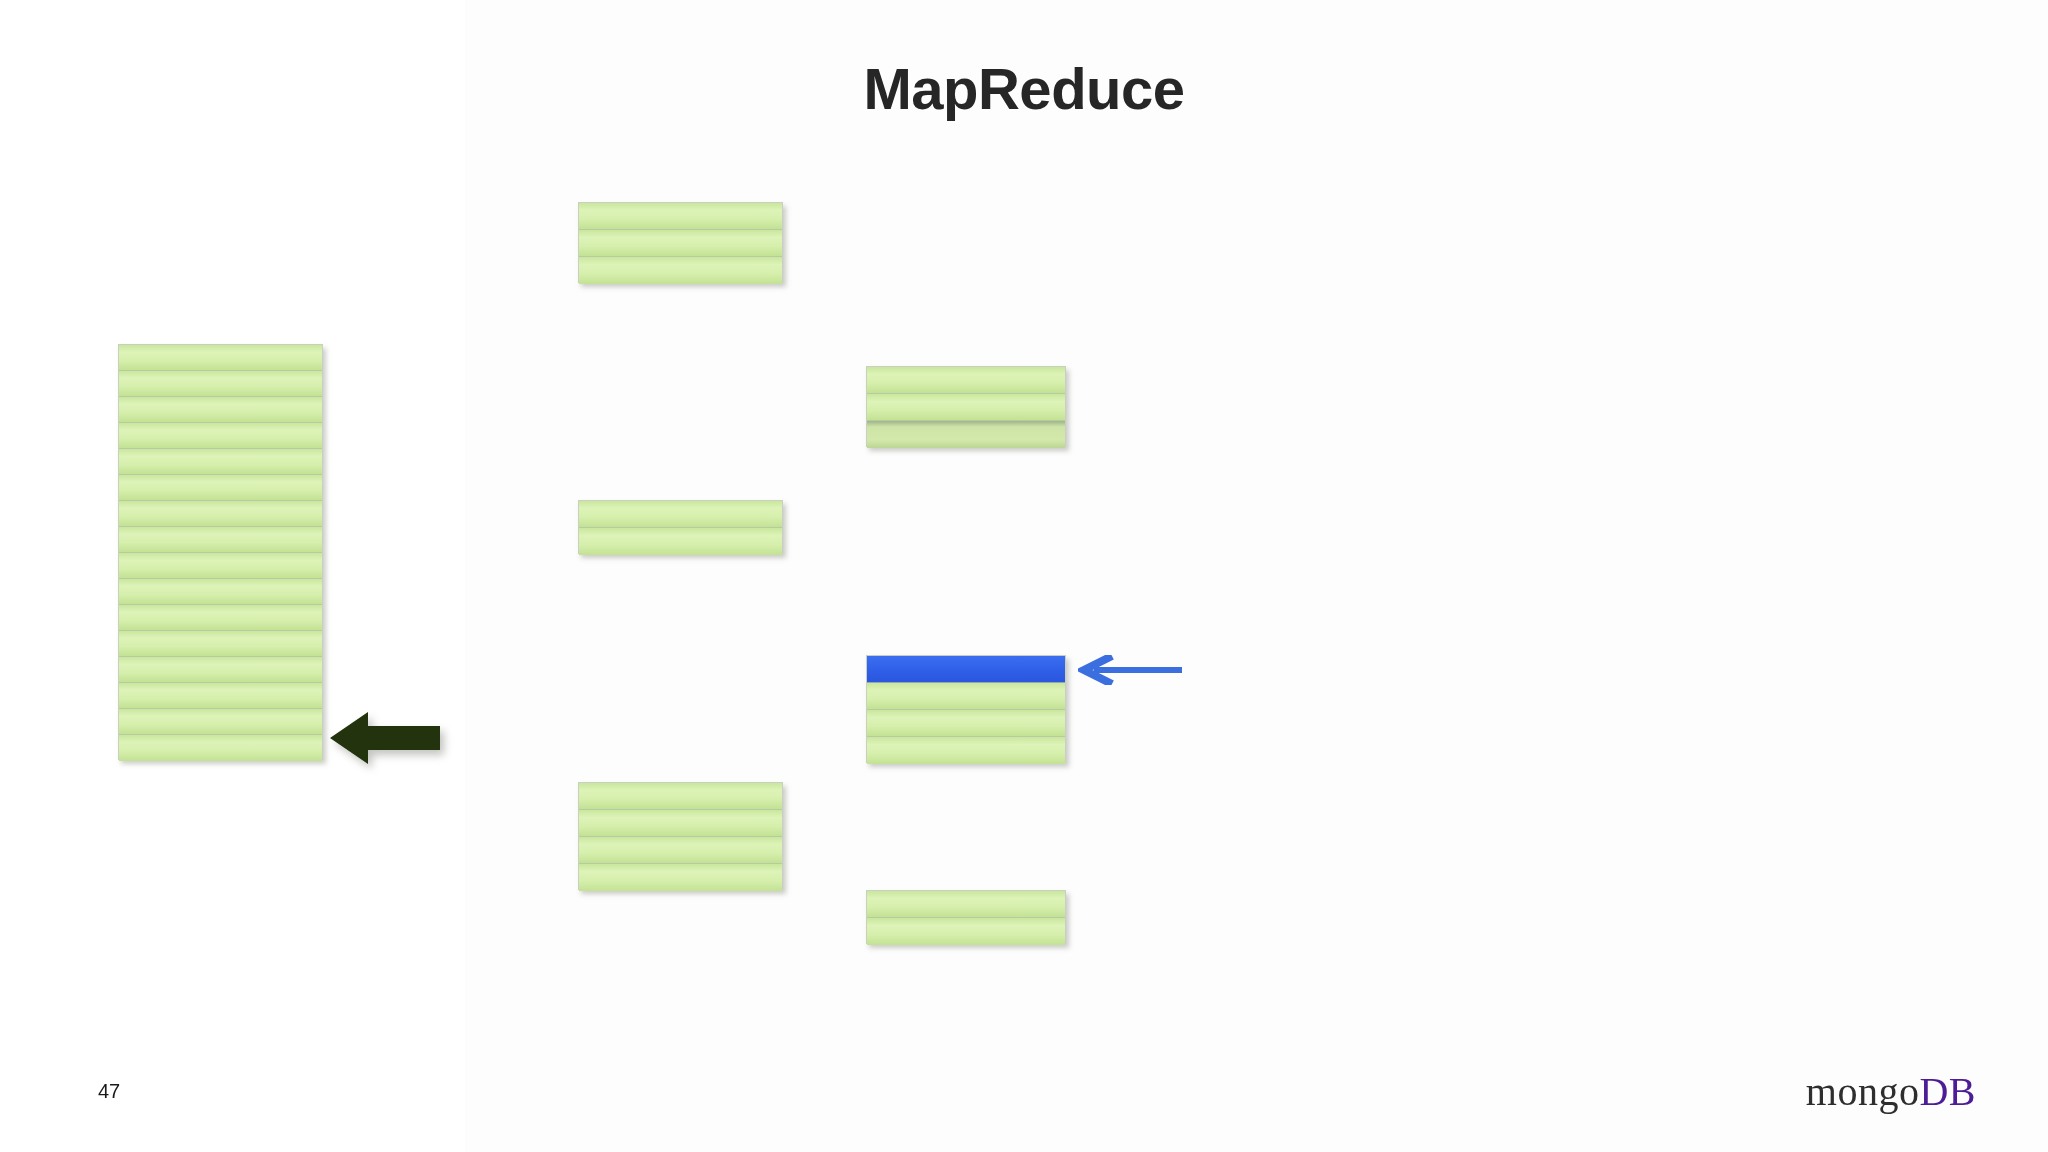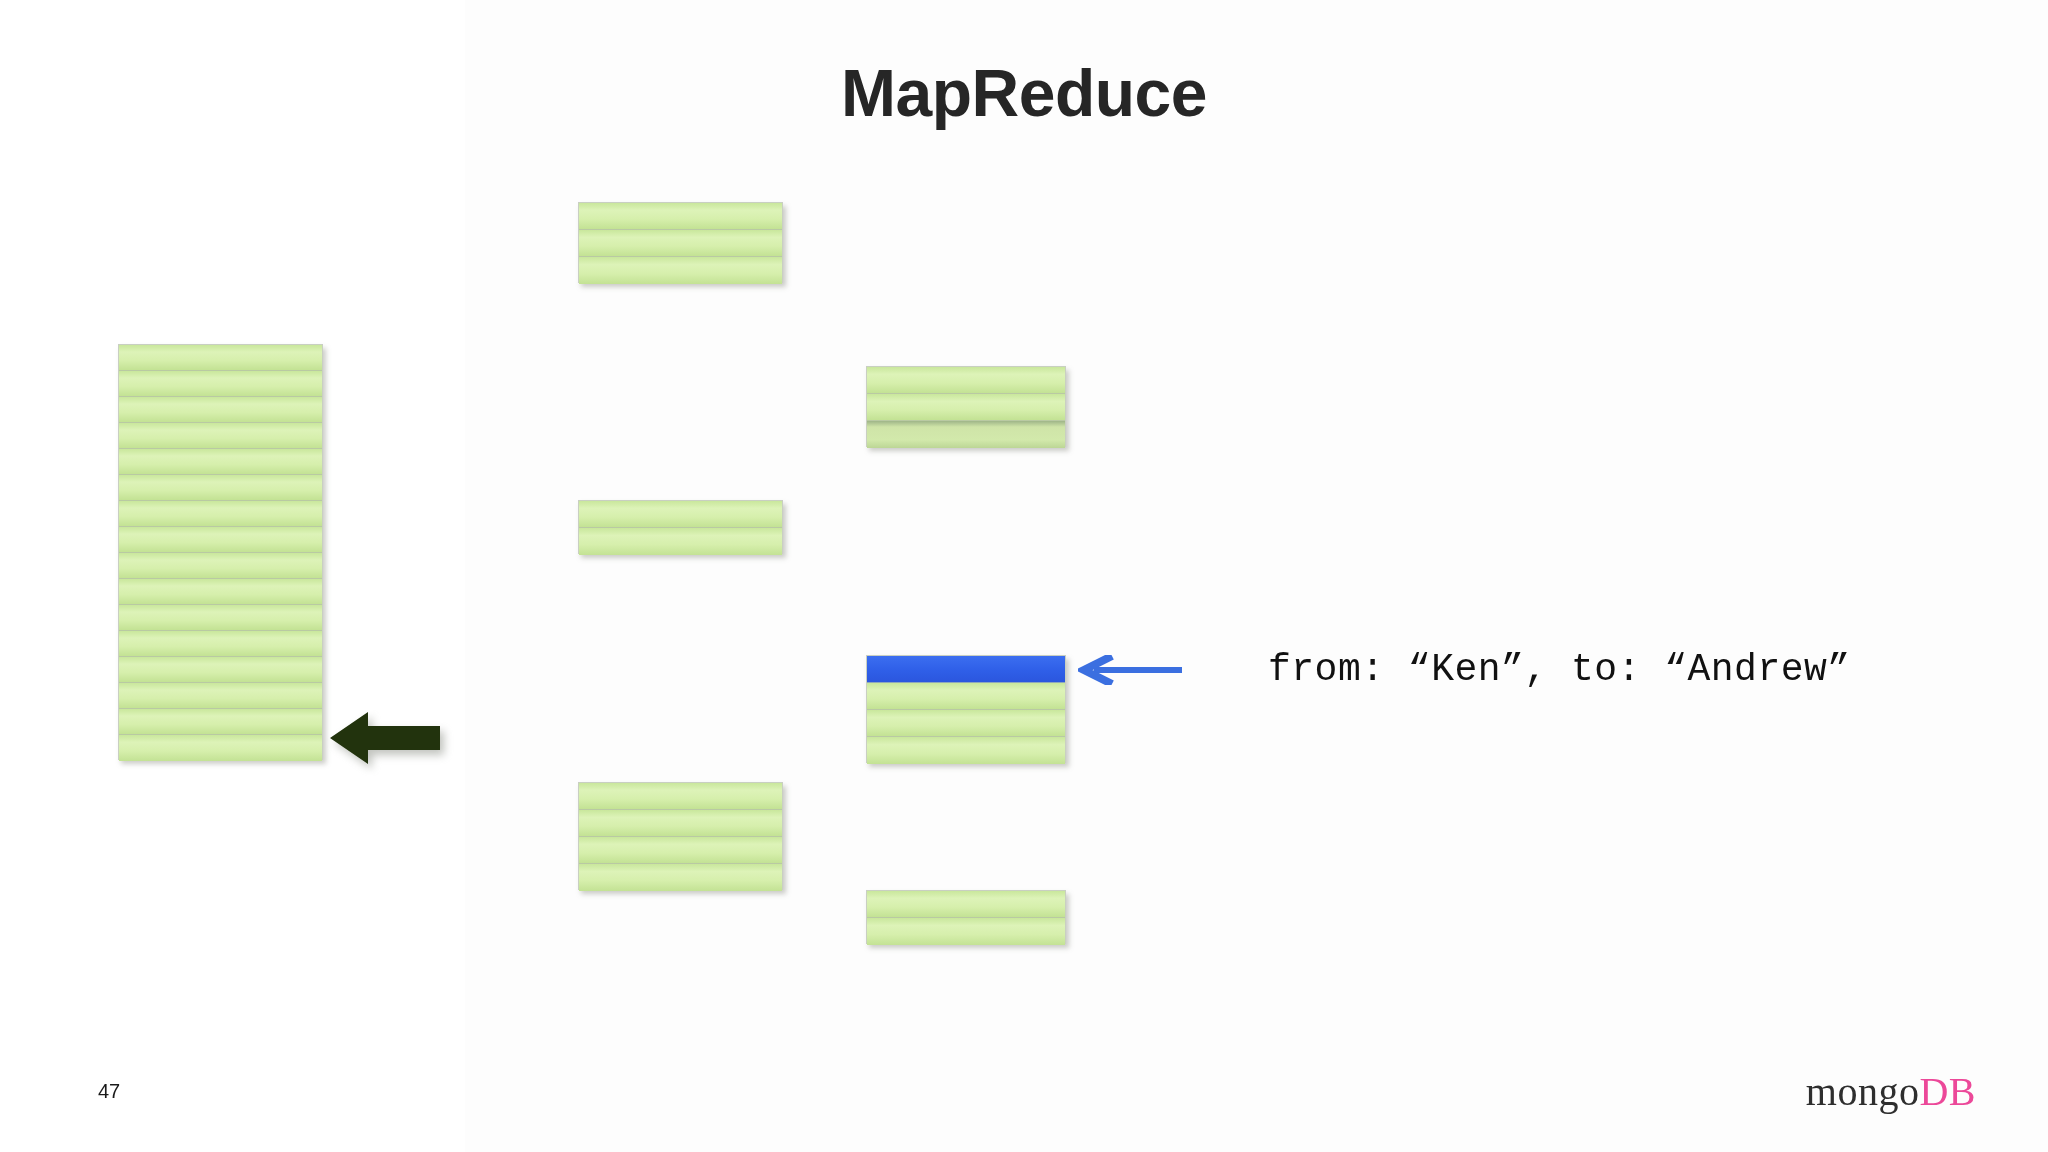--- a/index.html
+++ b/index.html
@@ -25,21 +25,21 @@
     height: 1152px;
     background: #fdfdfd;
   }
 
   .title {
     position: absolute;
     left: 0;
     top: 55px;
     width: 2048px;
     text-align: center;
-    font-size: 66px;
+    font-size: 58px;
     font-weight: bold;
     color: #262626;
     letter-spacing: -0.5px;
     font-family: "Liberation Sans", sans-serif;
   }
 
   
   .stack {
     position: absolute;
     box-sizing: border-box;
@@ -104,21 +104,21 @@
   .logo {
     position: absolute;
     right: 72px;
     top: 1068px;
     font-family: "Liberation Serif", serif;
     font-size: 40px;
     letter-spacing: 0.5px;
     white-space: pre;
   }
   .logo .mongo { color: #2e2e2e; }
-  .logo .db { color: #ec4899; }
+  .logo .db { color: #4c1d95; }
 </style>
 </head>
 <body>
 
 <div id="slide">
 
   <div class="bg-panel"></div>
 
   <div class="title">MapReduce</div>
 
@@ -179,19 +179,18 @@
     </svg>
   </div>
 
   <div class="blue-arrow" style="left:1078px; top:655px; width:104px; height:30px;">
     <svg width="104" height="30" viewBox="0 0 104 30">
       <line x1="104" y1="15" x2="16" y2="15" stroke="#3b6fe0" stroke-width="6"></line>
       <polyline points="34,1 6,15 34,29" fill="none" stroke="#3b6fe0" stroke-width="8" stroke-linecap="butt" stroke-linejoin="miter"></polyline>
     </svg>
   </div>
 
-  <div class="annotation" style="left:1268px; top:648px;">from: “Ken”, to: “Andrew”</div>
 
   <div class="page-number">47</div>
 
   <div class="logo"><span class="mongo">mongo</span><span class="db">DB</span></div>
 
 </div>
 
 </body></html>

